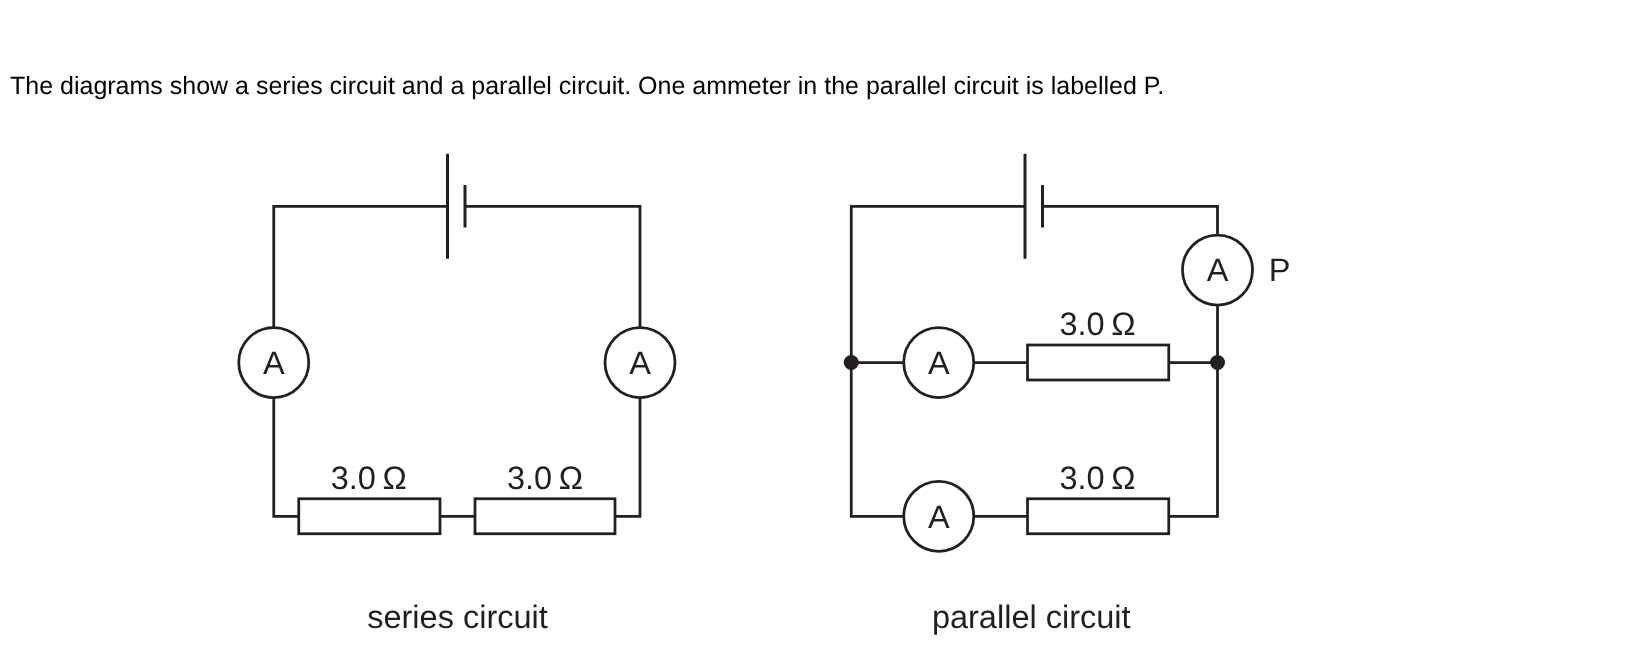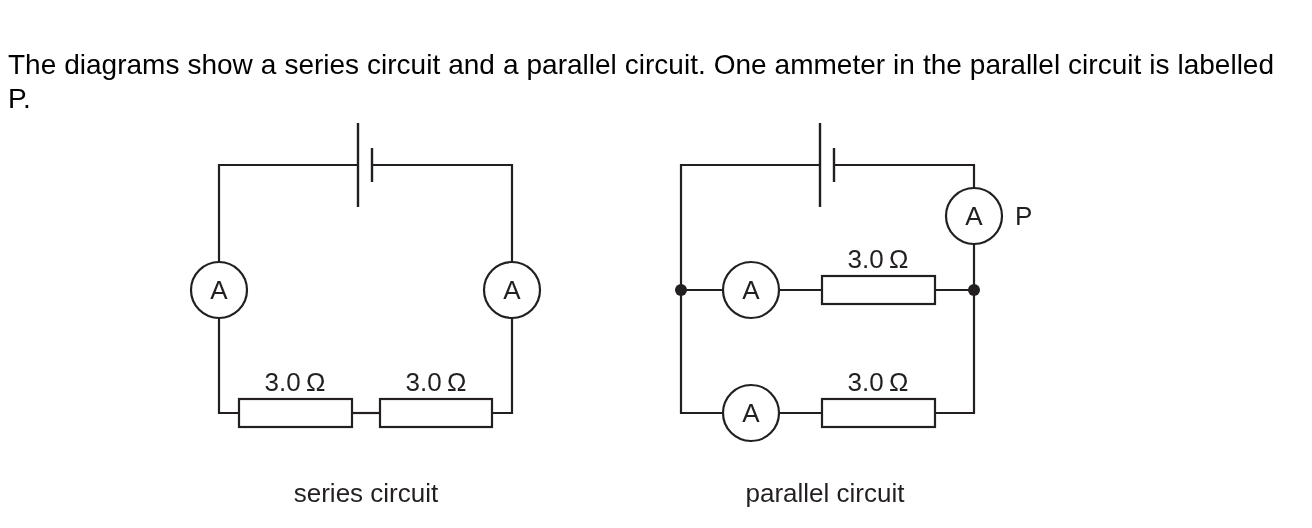--- a/index.html
+++ b/index.html
@@ -1,17 +1,17 @@
 <!DOCTYPE html>
 <html><head>
 <meta charset="utf-8">
 <style>
   html, body { margin: 0; padding: 0; background: #ffffff; }
   body { width: 1312px; height: 528px; position: relative; overflow: hidden; font-family: "Liberation Sans", sans-serif; color: #000; }
-  .intro { position: absolute; left: 8px; top: 20px; width: 1266px; font-size: 28px; line-height: 34px; text-align: justify; text-align-last: left; }
+  .intro { position: absolute; left: 8px; top: 32px; width: 1266px; font-size: 20px; line-height: 34px; text-align: justify; text-align-last: left; }
   svg { position: absolute; left: 0; top: 0; }
   .wire { stroke: #231f20; stroke-width: 2.2; fill: none; }
   .plate { stroke: #231f20; stroke-width: 2.4; }
   .meter { stroke: #231f20; stroke-width: 2.2; fill: #fff; }
   .res { stroke: #231f20; stroke-width: 2.2; fill: #fff; }
   .dot { fill: #231f20; }
   .mtxt { font-family: "Liberation Sans", sans-serif; font-size: 26px; fill: #231f20; }
   .rtxt { font-family: "Liberation Sans", sans-serif; font-size: 26px; fill: #231f20; }
   .cap { font-family: "Liberation Sans", sans-serif; font-size: 26px; fill: #231f20; }
 </style>

